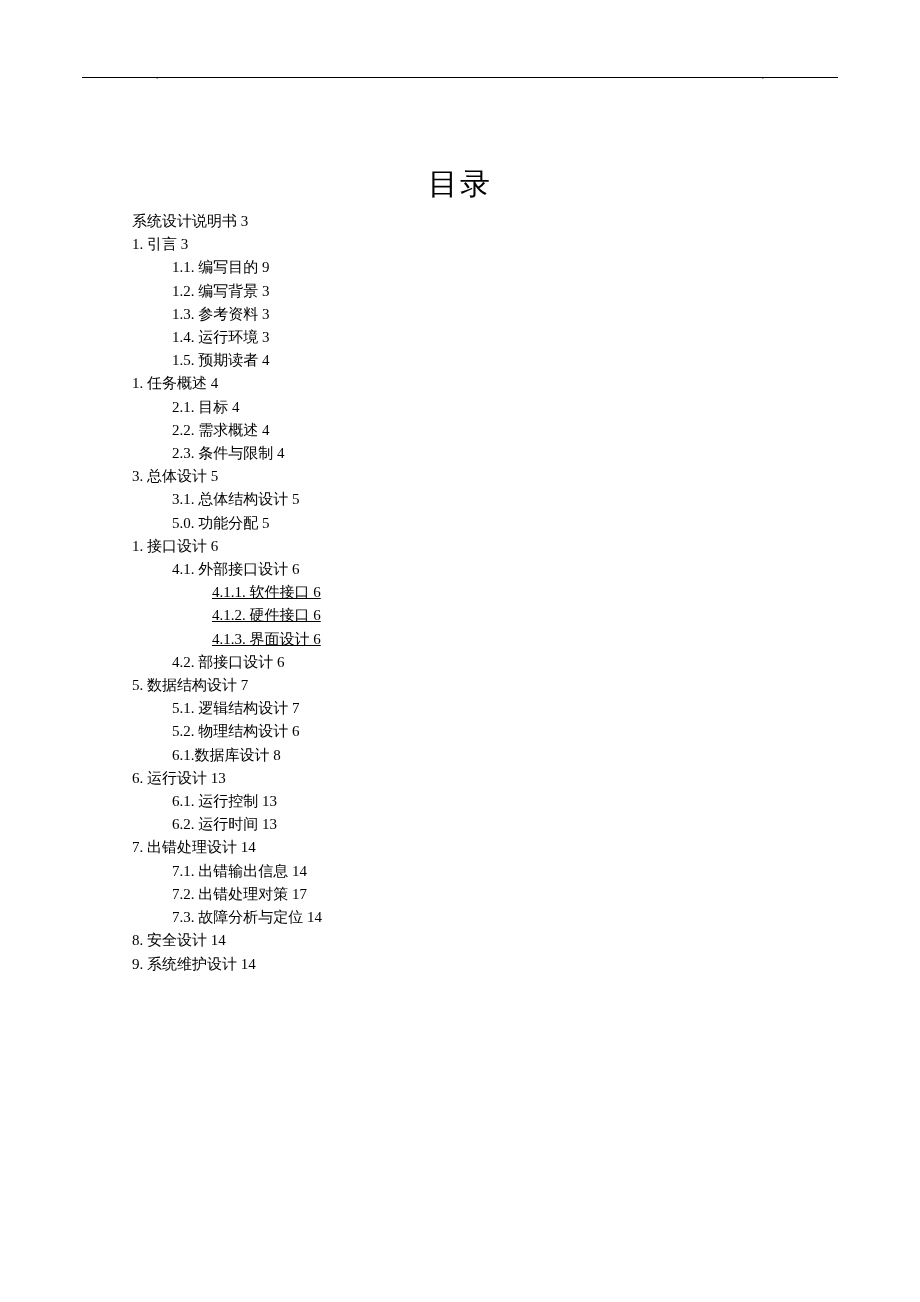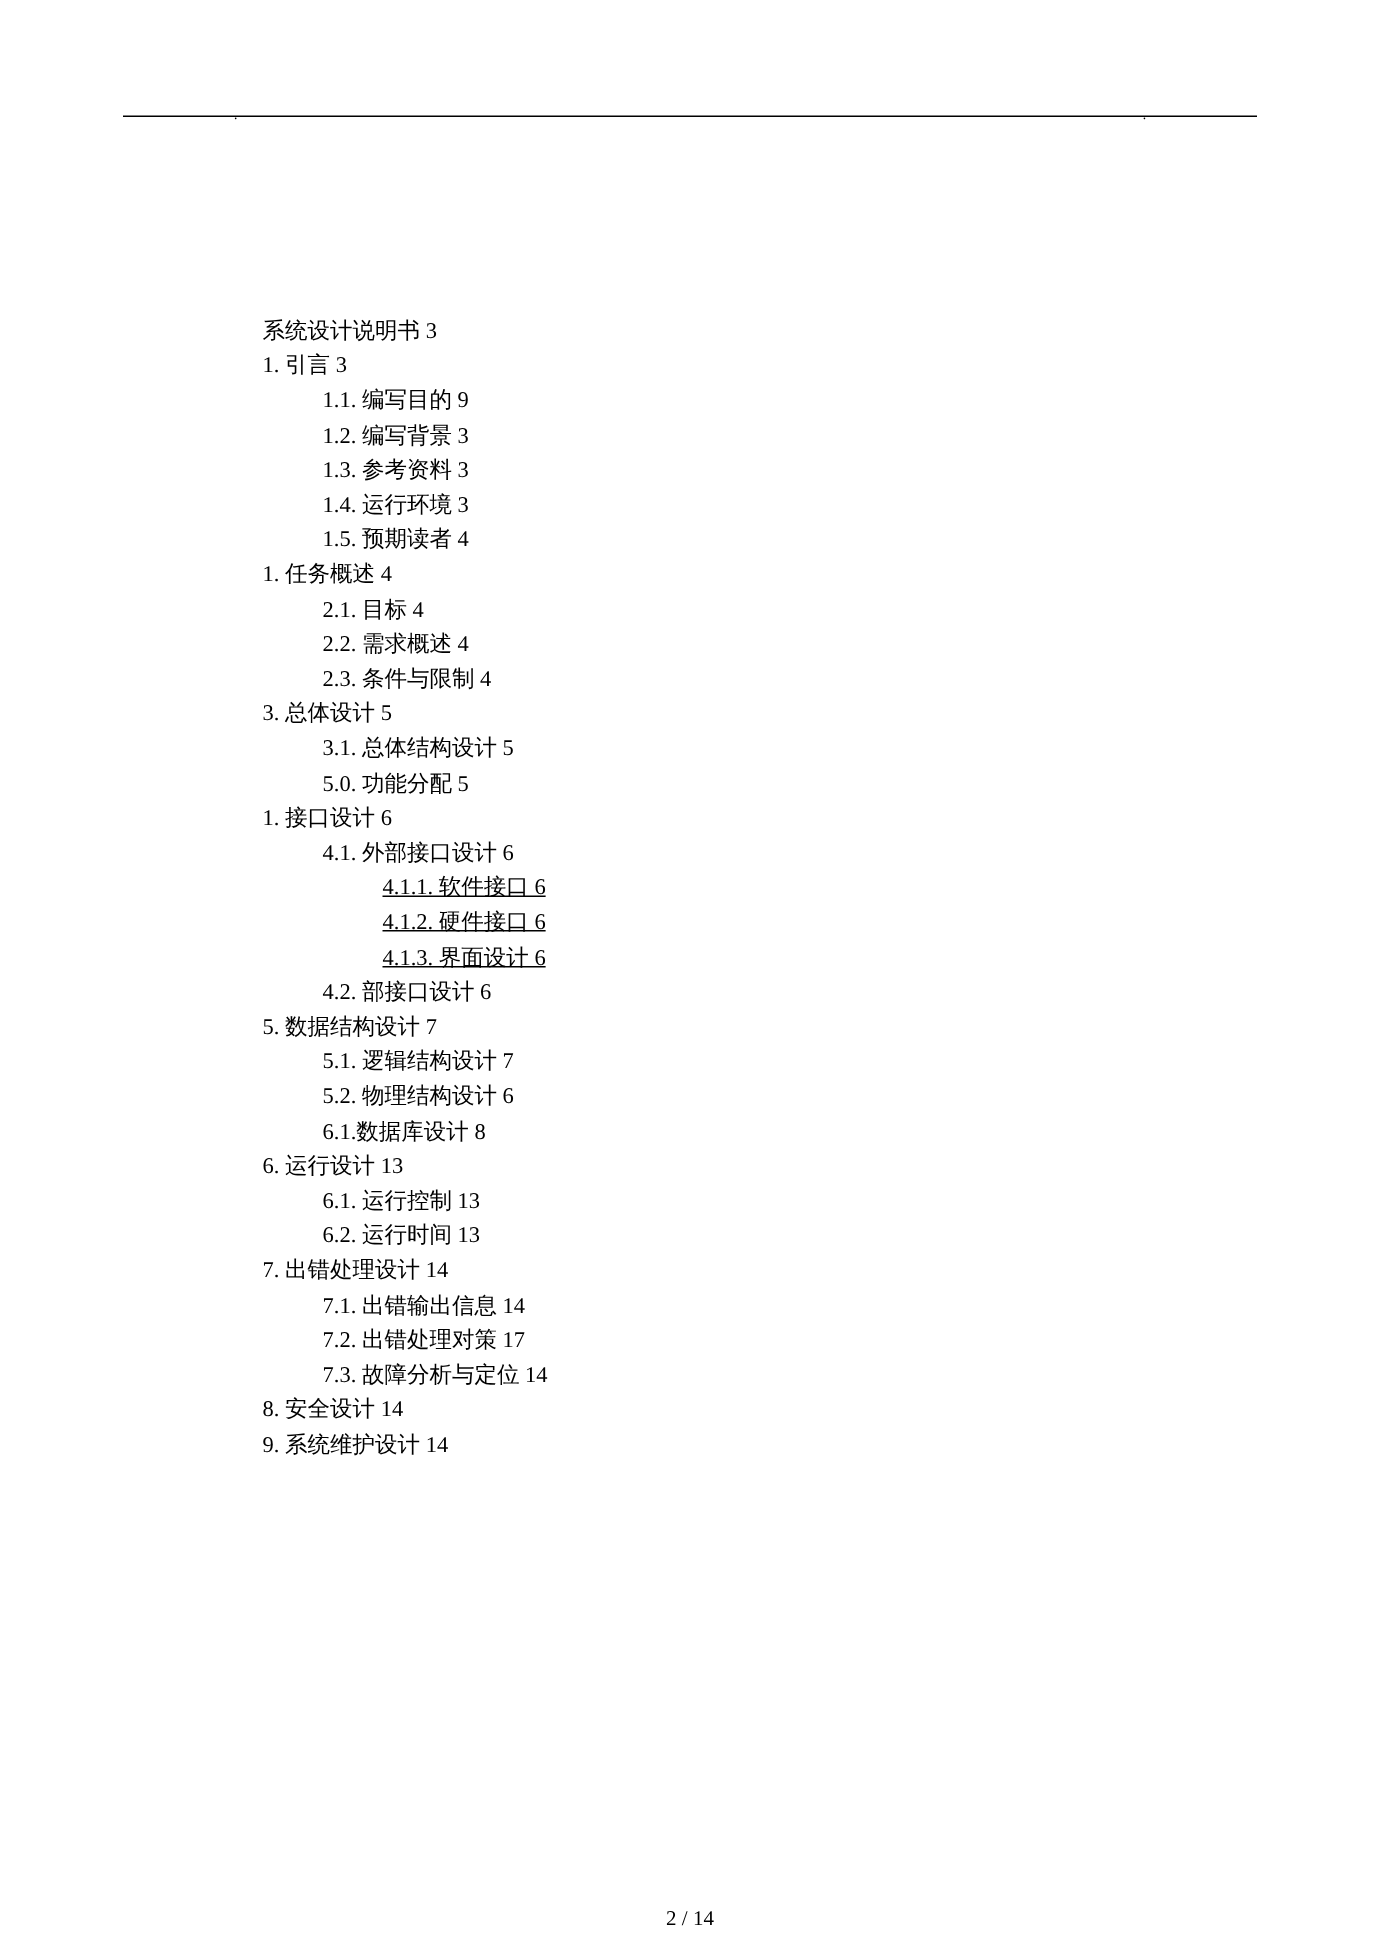--- a/index.html
+++ b/index.html
@@ -54,21 +54,20 @@
     .toc-content {
       position: absolute;
       top: 210px;
       left: 132px;
       font-size: 15px;
       line-height: 23.2px;
       font-family: "SimSun", "宋体", serif;
     }
     .toc-item {
       white-space: nowrap;
-      margin-left: 43px;
     }
     .lvl0 {
       padding-left: 0;
     }
     .lvl1 {
       padding-left: 0;
     }
     .lvl2 {
       padding-left: 40px;
     }
@@ -87,20 +86,21 @@
     }
   </style>
 </head>
 <body>
 
 <div class="page-container">
   <div class="header-dot-left">.</div>
   <div class="header-dot-right">.</div>
   <div class="header-line"></div>
 
+  <h1 class="title">目录</h1>
 
   <div class="toc-content" id="toc-container">
       <div class="toc-item lvl0">系统设计说明书 3</div>
       <div class="toc-item lvl1">1. 引言 3</div>
       <div class="toc-item lvl2">1.1. 编写目的 9</div>
       <div class="toc-item lvl2">1.2. 编写背景 3</div>
       <div class="toc-item lvl2">1.3. 参考资料 3</div>
       <div class="toc-item lvl2">1.4. 运行环境 3</div>
       <div class="toc-item lvl2">1.5. 预期读者 4</div>
       <div class="toc-item lvl1">1. 任务概述 4</div>
@@ -124,14 +124,13 @@
       <div class="toc-item lvl2">6.1. 运行控制 13</div>
       <div class="toc-item lvl2">6.2. 运行时间 13</div>
       <div class="toc-item lvl1">7. 出错处理设计 14</div>
       <div class="toc-item lvl2">7.1. 出错输出信息 14</div>
       <div class="toc-item lvl2">7.2. 出错处理对策 17</div>
       <div class="toc-item lvl2">7.3. 故障分析与定位 14</div>
       <div class="toc-item lvl1">8. 安全设计 14</div>
       <div class="toc-item lvl1">9. 系统维护设计 14</div>
     </div>
 
-  <div class="page-number">2 / 14</div>
 </div>
 
 </body></html>

